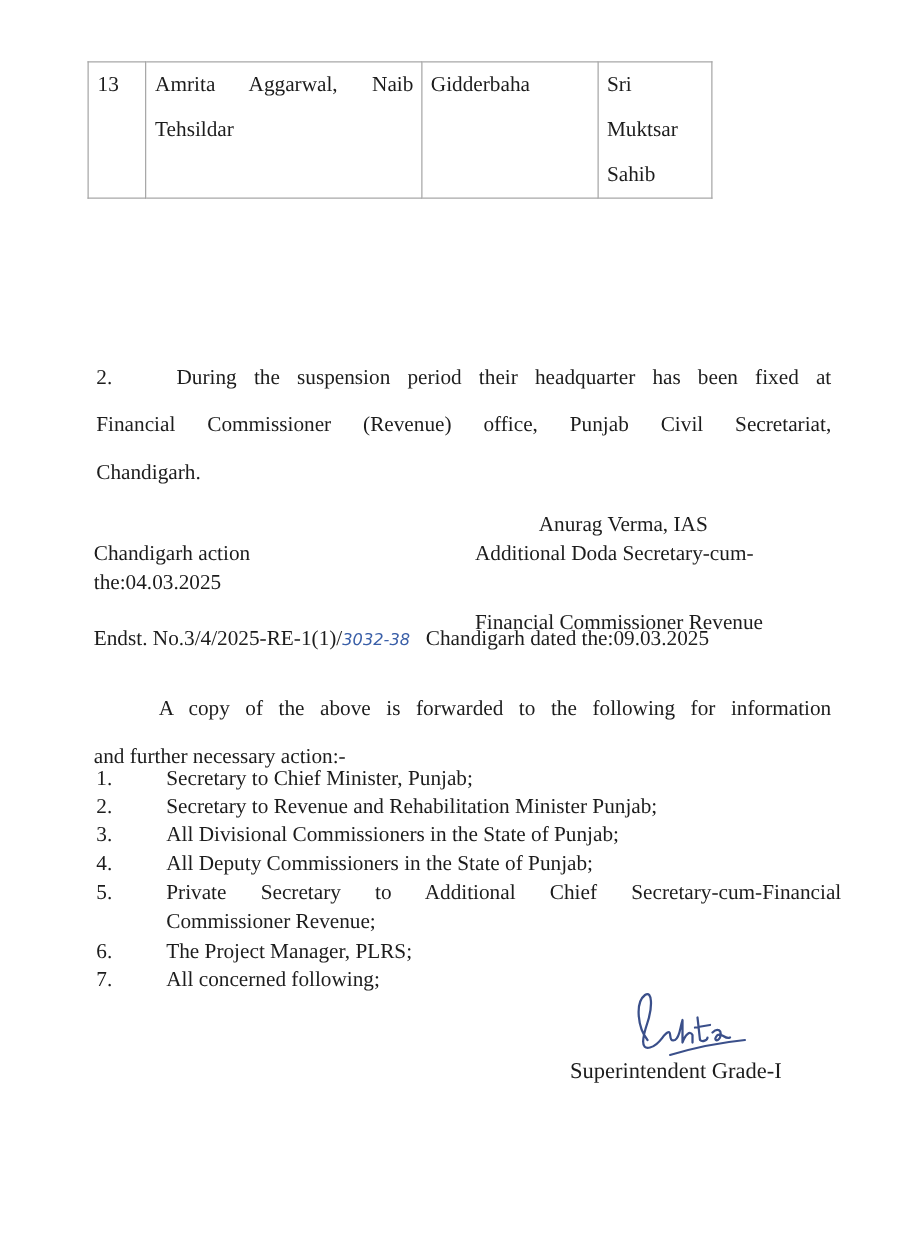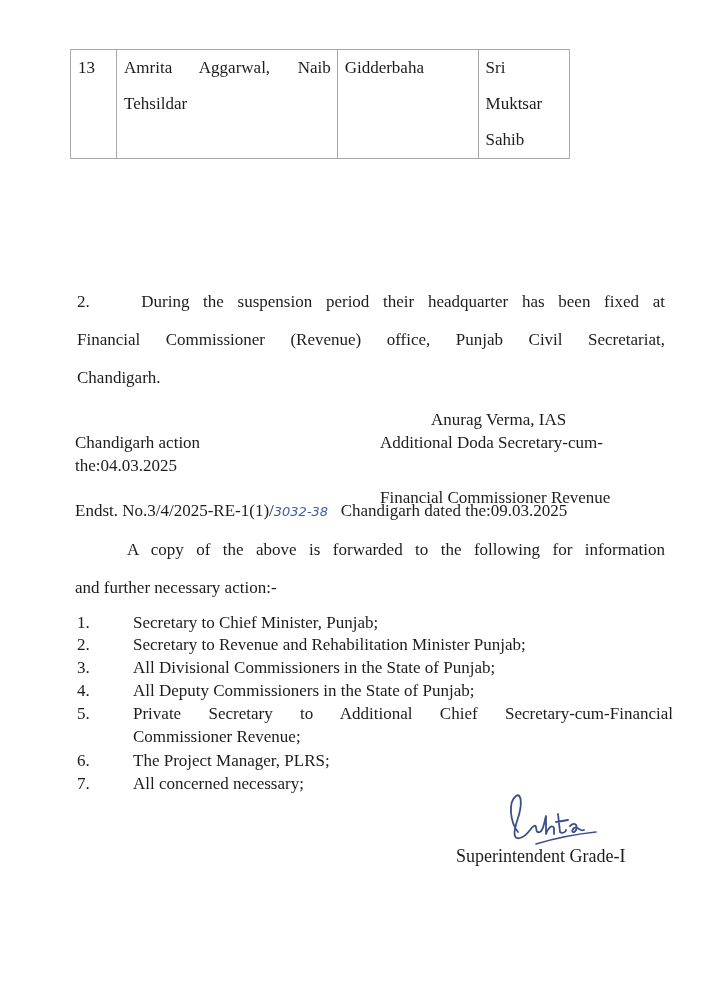--- a/index.html
+++ b/index.html
@@ -69,21 +69,21 @@
 <div class="abs sig-line" style="left:380px; top:433px;">Additional Doda Secretary-cum-</div>
 <div class="abs sig-line" style="left:380px; top:456px;margin-top:32px;">Financial Commissioner Revenue</div>
 <div class="abs sig-line" style="left:75px; top:433px;">Chandigarh action</div>
 <div class="abs sig-line" style="left:75px; top:456px;">the:04.03.2025</div>
 
 <div class="abs sig-line" style="left:75px; top:501px; white-space:nowrap;">
   <span>Endst. No.3/4/2025-RE-1(1)/</span><span class="handwritten">3032-38</span>
   <span style="display:inline-block; width:4px;"></span>
   <span>Chandigarh dated the:09.03.2025</span>
 </div>
-<div class="abs sig-line" style="left:75px; top:540px; width:590px;">
+<div class="abs sig-line" style="left:75px; top:557px; width:590px;">
   <div class="just" style="padding-left:52px;">A copy of the above is forwarded to the following for information</div>
   <div style="margin-top:18px;">and further necessary action:-</div>
 </div>
 
 <div class="list-item" style="top:613px;">
   <span class="num">1.</span>
   <span class="txt">Secretary to Chief Minister, Punjab;</span>
 </div>
 <div class="list-item" style="top:635px;">
   <span class="num">2.</span>
@@ -103,20 +103,20 @@
 </div>
 <div class="list-item" style="top:727px;">
   <span class="txt">Commissioner Revenue;</span>
 </div>
 <div class="list-item" style="top:751px;">
   <span class="num">6.</span>
   <span class="txt">The Project Manager, PLRS;</span>
 </div>
 <div class="list-item" style="top:774px;">
   <span class="num">7.</span>
-  <span class="txt">All concerned necessary;</span>
+  <span class="txt">All concerned following;</span>
 </div>
 
 <svg class="abs" style="left:500px; top:792px;" width="100" height="60" viewBox="0 0 100 60">
   <path d="M18 40 C 10 30, 8 10, 16 4 C 22 0, 22 14, 18 26 C 14 38, 12 48, 20 46 C 28 44, 30 36, 34 34 C 38 32, 34 42, 40 40 C 44 38, 44 30, 46 24 L 46 42 C 48 36, 52 32, 54 36 L 54 42 M 58 22 L 60 40 C 62 42, 66 40, 66 38 M 56 30 L 68 28 M 70 34 C 74 30, 78 32, 76 38 C 74 42, 70 40, 74 36 C 78 34, 80 40, 84 38" fill="none" stroke="#3a4f8a" stroke-width="1.8" stroke-linecap="round" stroke-linejoin="round"></path>
   <path d="M 36 52 C 56 46, 76 42, 96 40" fill="none" stroke="#3a4f8a" stroke-width="1.6" stroke-linecap="round"></path>
 </svg>
 <div class="abs" style="left:456px; top:846px; font-size:18px;">Superintendent Grade-I</div>
 
 </body></html>

